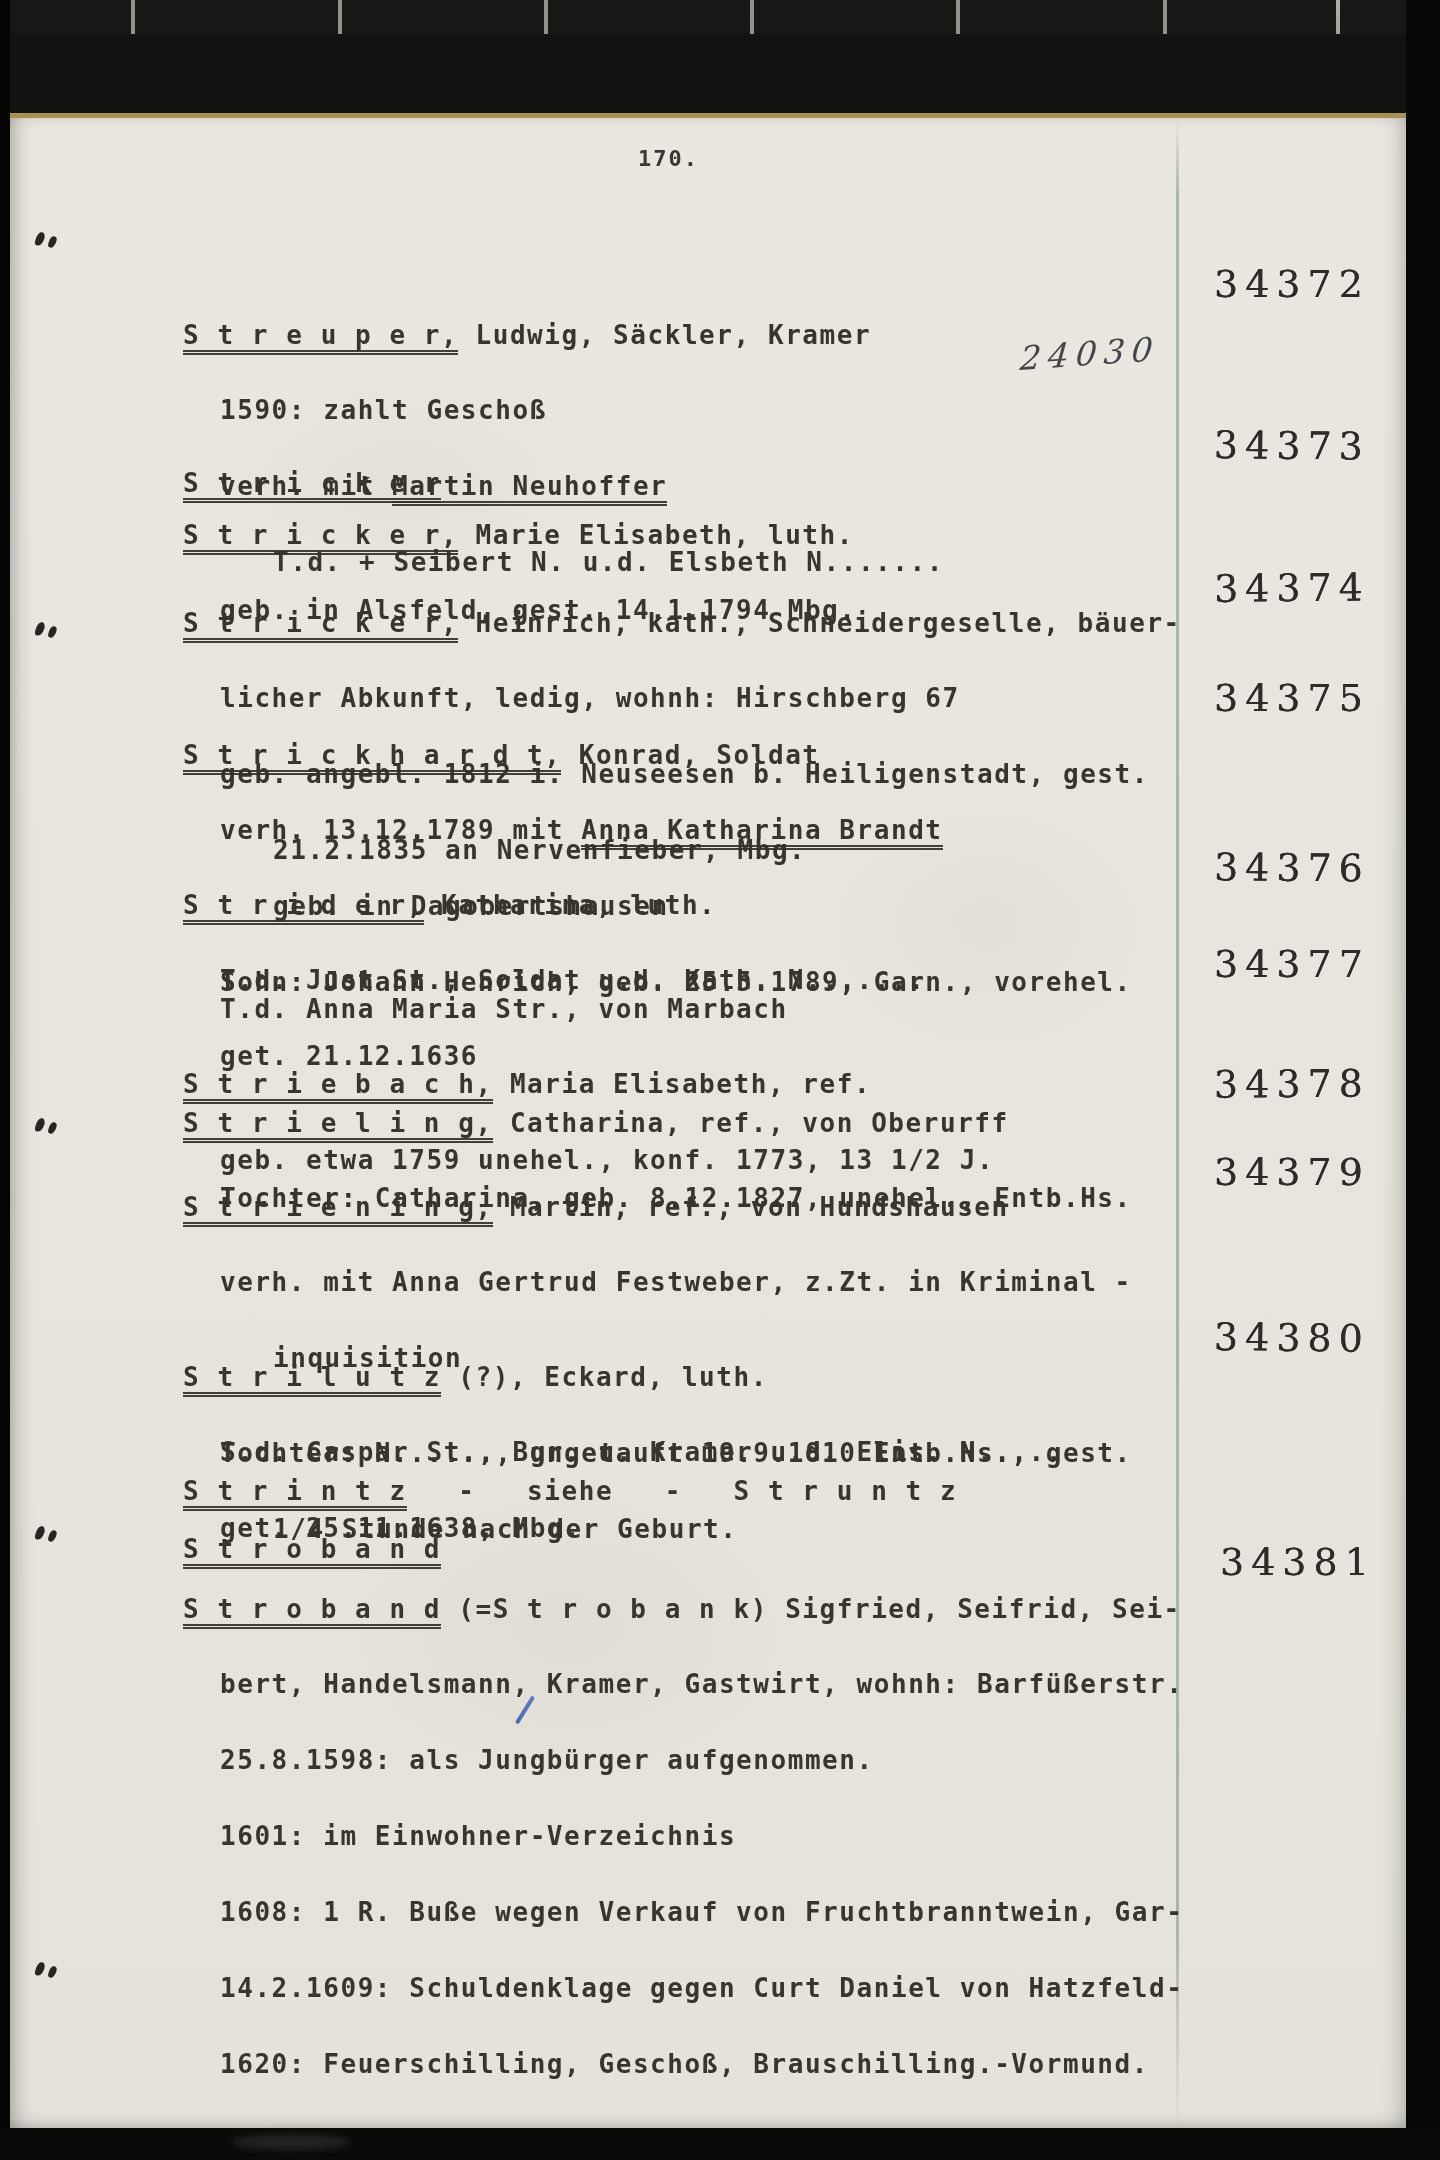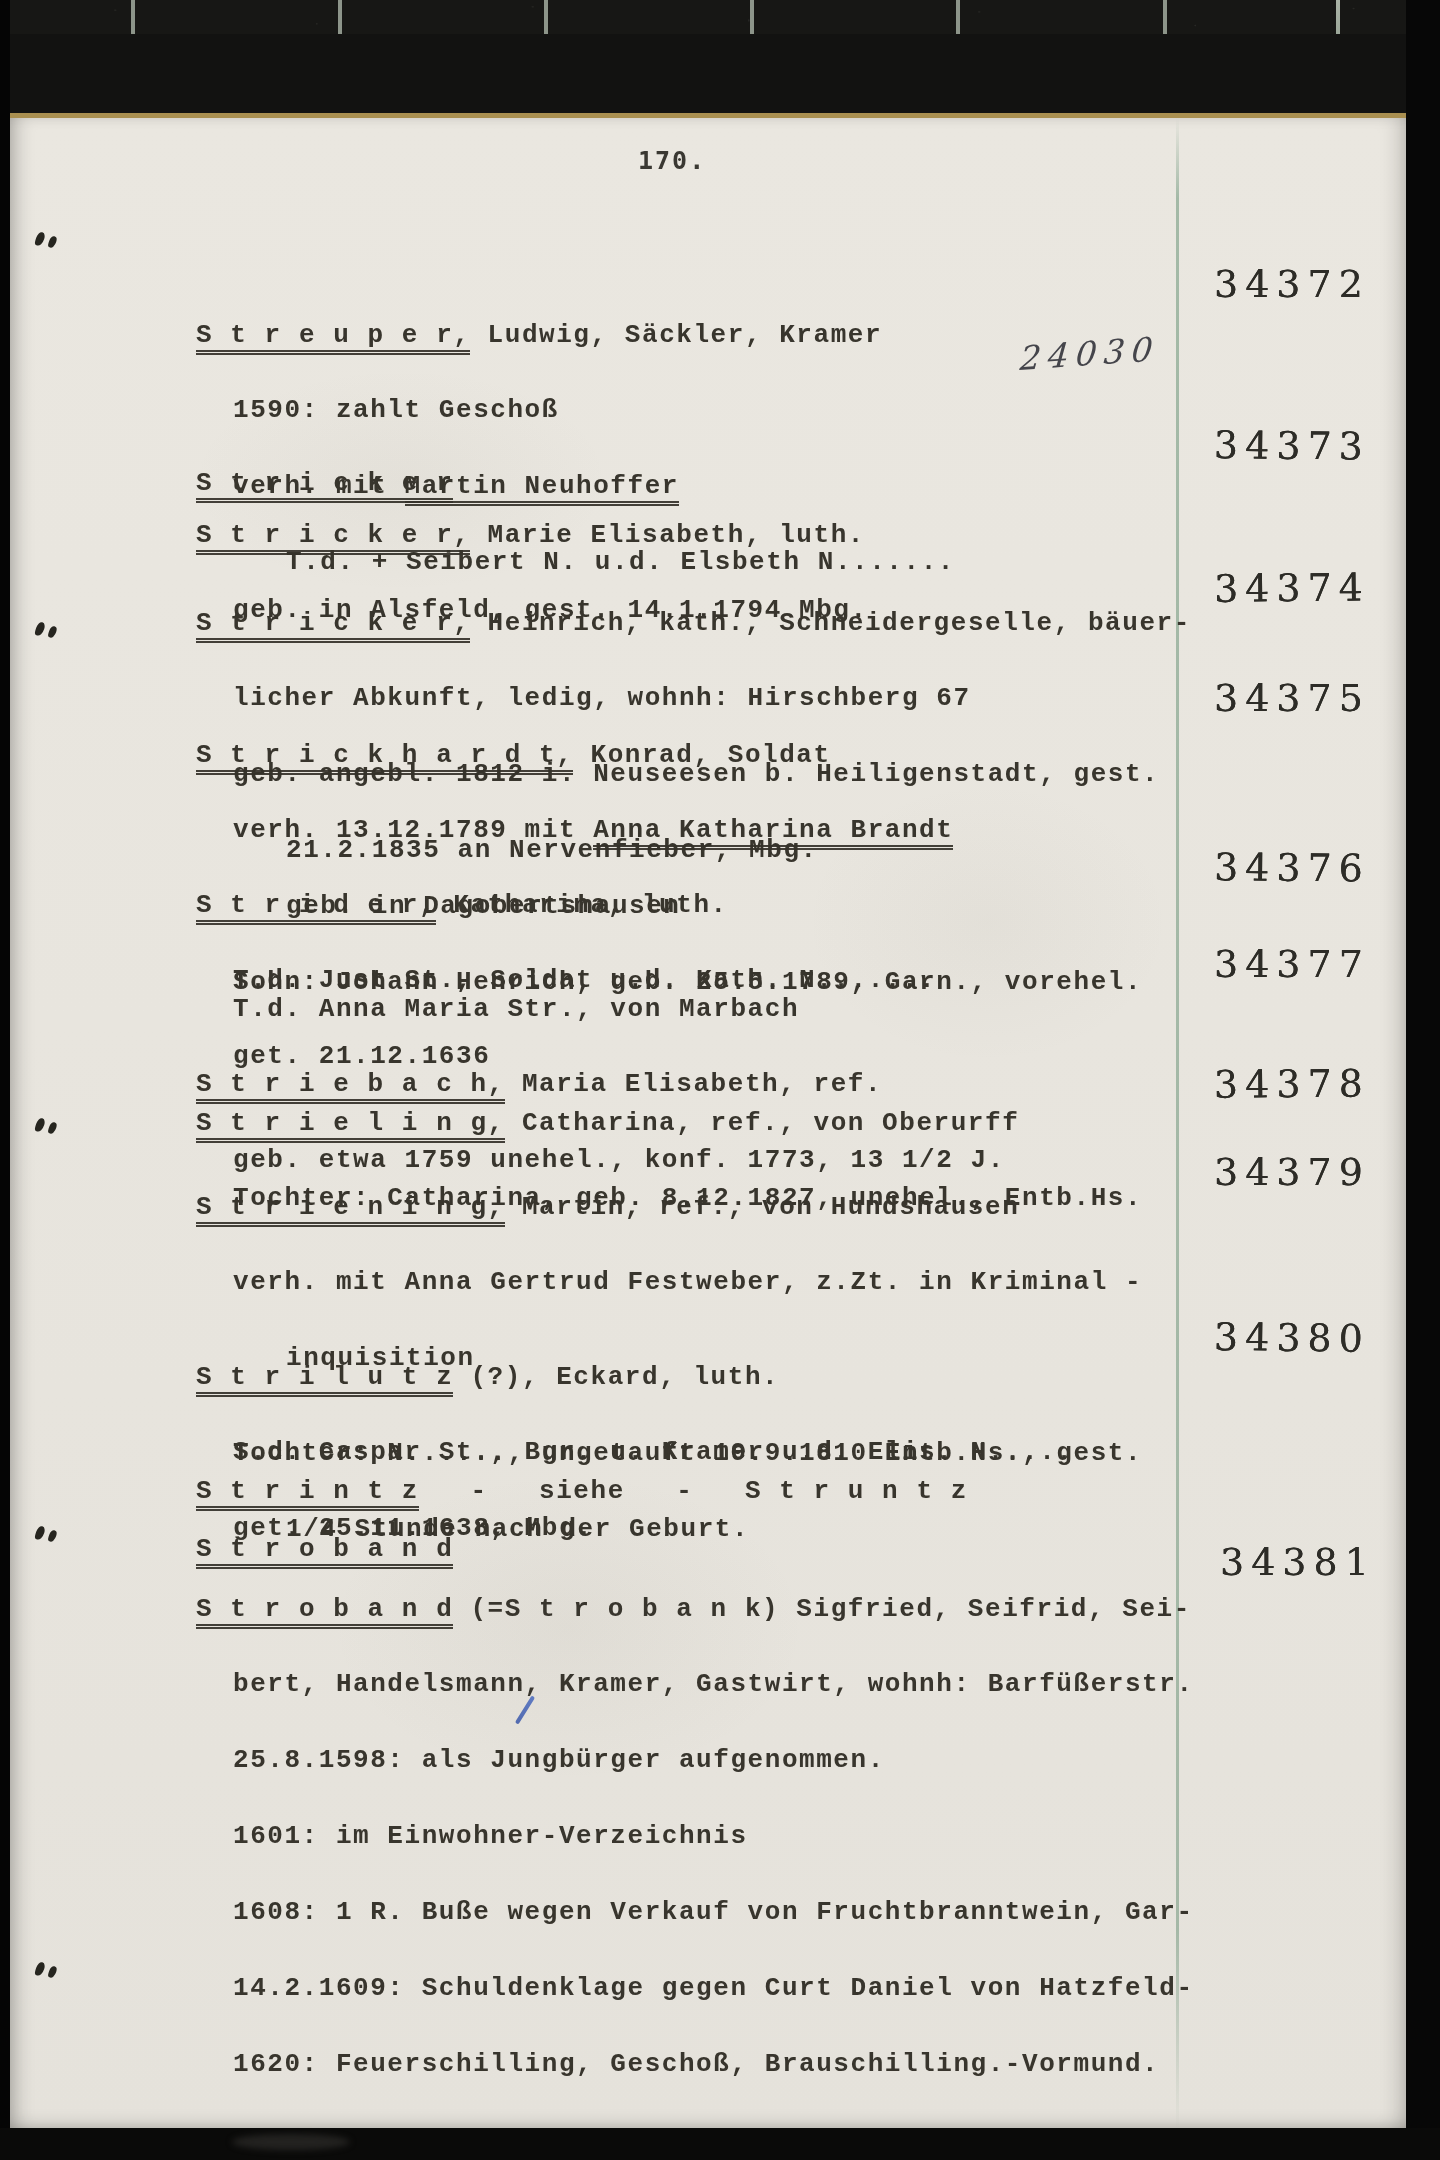--- a/index.html
+++ b/index.html
@@ -32,24 +32,24 @@
                     inset 0 -14px 18px -10px rgba(0,0,0,.18);}
   .texture{position:absolute;left:10px;top:118px;width:1396px;height:2012px;pointer-events:none;
     background:
       radial-gradient(300px 160px at 28% 18%, rgba(120,115,100,.05), transparent 70%),
       radial-gradient(260px 200px at 70% 40%, rgba(125,120,105,.05), transparent 70%),
       radial-gradient(340px 220px at 40% 75%, rgba(115,110,95,.06), transparent 70%);}
   .fold-line{position:absolute;left:1176px;top:118px;width:3px;height:2012px;
     background:linear-gradient(180deg,rgba(120,160,134,0) 0%,rgba(106,148,120,.55) 4%,
                rgba(100,142,114,.5) 90%,rgba(120,160,134,0) 100%);}
   
-  .pagenum{position:absolute;left:638px;top:146px;font-size:25px;font-weight:bold;
+  .pagenum{position:absolute;left:638px;top:146px;font-size:22px;font-weight:bold;
            letter-spacing:2px;color:#3a3832;}
-  .entry{position:absolute;left:196px;color:#38352d;font-size:26px;font-weight:bold;
-         letter-spacing:1.55px;line-height:25.3px;white-space:pre;font-family:Liberation Mono, monospace;}
+  .entry{position:absolute;left:183px;color:#38352d;font-size:26px;font-weight:bold;
+         letter-spacing:1.55px;line-height:25.3px;white-space:pre;}
   .ln{display:block;min-height:25.3px;}
   .i1{margin-left:37px;}
   .i2{margin-left:90px;}
   .gap9{margin-top:19px;}
   .dul{border-bottom:5px double rgba(52,49,41,.92);padding-bottom:0px;}
   .refnum{position:absolute;left:1214px;width:180px;font-family:"DejaVu Serif",serif;
           font-size:38px;color:#2d2c27;letter-spacing:7px;text-shadow:0 0 .6px #2d2c27;}
   .hand{position:absolute;left:1020px;top:334px;font-family:"DejaVu Serif",serif;font-style:italic;
         font-size:33px;color:#45454b;letter-spacing:7px;transform:rotate(-4deg) skewX(-9deg);}
   .pen-mark{position:absolute;left:523px;top:1694px;width:4px;height:32px;border-radius:3px;

